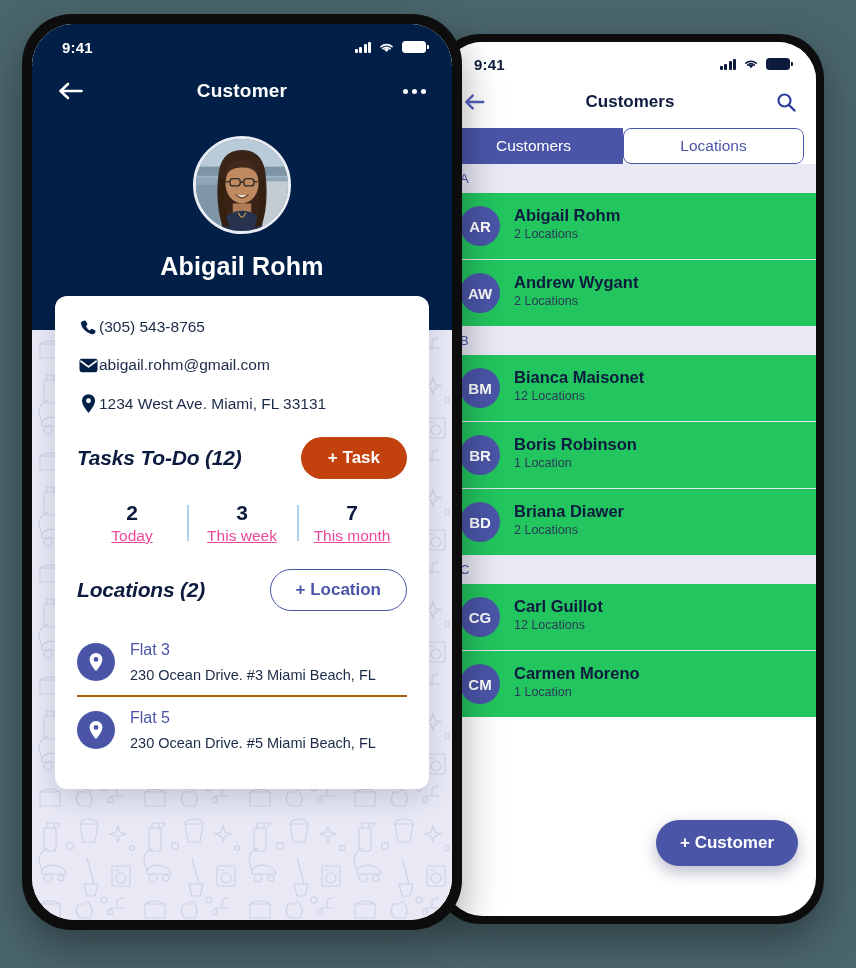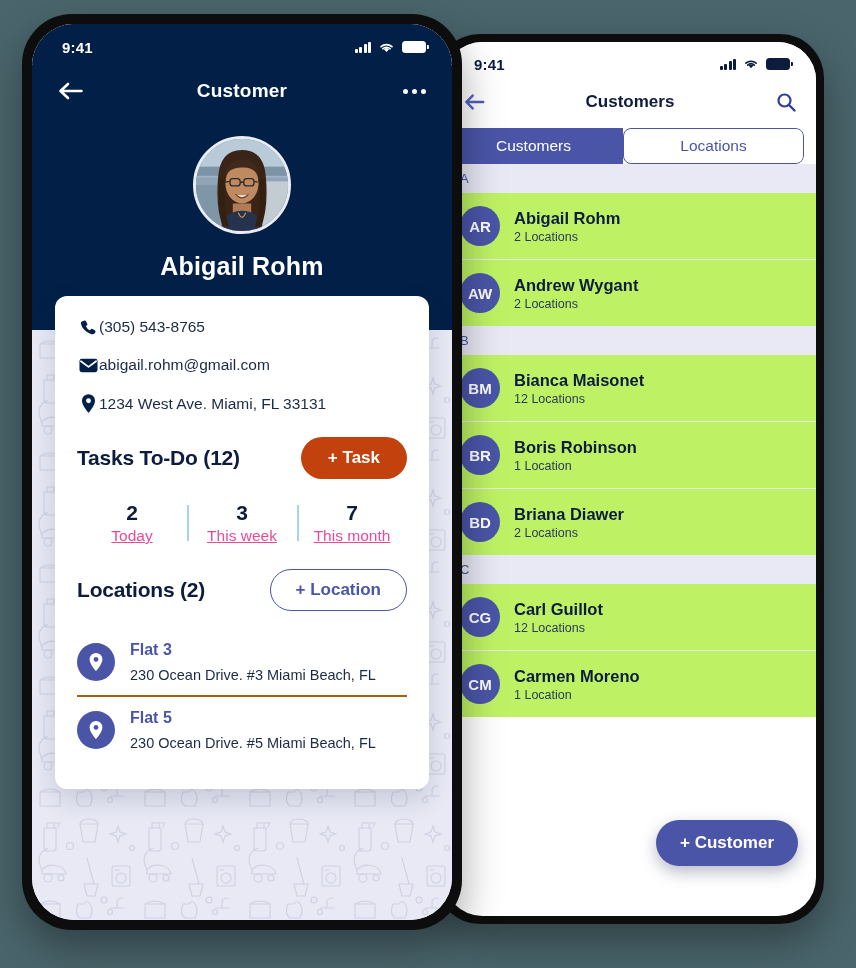--- a/index.html
+++ b/index.html
@@ -102,21 +102,21 @@
     background:#fff; border-radius: 12px;
     box-shadow: 0 10px 26px rgba(20,30,60,.16);
     padding: 22px 22px 26px 22px;
   }
   .info-row { display:flex; align-items:center; margin-bottom:20px; }
   .info-row:nth-child(3){ margin-bottom: 6px; }
   .info-icon { width:22px; display:flex; justify-content:center; color:#022047; }
   .info-txt { font-size:15.5px; color:#1b2a47; }
 
   .sec-head { display:flex; align-items:center; margin-top: 24px; }
-  .sec-title { font-size:21px; font-weight:bold; color:#0d1b3e; letter-spacing:-.2px; }
+  .sec-title { font-size:21px; font-weight:bold; color:#0d1b3e; letter-spacing:-.2px;font-style:italic; }
   .btn-task {
     margin-left:auto; background:#c2410c; color:#fff; border:none;
     border-radius: 22px; padding: 11px 27px; font-size:17px; font-weight:bold;
     font-family:"Liberation Sans", sans-serif; cursor:pointer;
   }
   .btn-loc {
     margin-left:auto; background:#fff; color:#4a55a8;
     border:1.6px solid #4a55a8; border-radius: 22px;
     padding: 10px 25px; font-size:17px; font-weight:bold;
     font-family:"Liberation Sans", sans-serif; cursor:pointer;
@@ -131,21 +131,21 @@
   .stat-num { font-size:21px; font-weight:bold; color:#0d1b3e; }
   .stat-lbl { font-size:15.5px; color:#ec4899; margin-top:2px;text-decoration:underline; }
 
   .loc-list { margin-top: 18px; }
   .loc-item { display:flex; align-items:center; gap:15px; padding:12px 0; }
   .loc-item + .loc-item { border-top:2px solid #a16207; }
   .pin {
     width:38px; height:38px; border-radius:50%; background:#4a55a8;
     display:flex; align-items:center; justify-content:center; flex:0 0 38px;
   }
-  .loc-name { font-size:16px; font-weight:bold; color:#4a55a8; }
+  .loc-name { font-size:16px; font-weight:normal; color:#4a55a8; }
   .loc-addr { font-size:14.5px; color:#1b2a47; margin-top:8px; }
 
   
   #screen-right .statusbar { color:#0d1b3e; background:#fff; height: 38px; }
   #screen-right .bars i { background:#0d1b3e; }
   #screen-right .batt { background:#0d1b3e; }
   #screen-right .batt::after { background:#0d1b3e; }
 
   .r-navbar {
     height: 44px; display:flex; align-items:center; padding:0 20px;
@@ -171,22 +171,22 @@
     background:#fff; color:#4a55a8; border:1.5px solid #4a55a8;
     border-radius:8px;
   }
 
   .list { background:#fff; }
   .sec-letter {
     background:#e8e9f5; color:#4a55a8; font-size:13px;
     padding: 7px 16px; font-weight: normal;
   }
   .cust {
-    display:flex; align-items:center; gap:14px;
-    padding: 13px 16px; background:#bef264;
+    display:flex; gap:14px;
+    padding: 13px 16px; background:#22c55e;
   }
   .cust + .cust { border-top:1px solid #e6e8ef; }
   .ini {
     width:40px; height:40px; border-radius:50%; background:#4a55a8;
     color:#fff; font-size:15px; font-weight:bold;
     display:flex; align-items:center; justify-content:center; flex:0 0 40px;
   }
   .cust-name { font-size:16.5px; font-weight:bold; color:#0d1b3e; }
   .cust-sub { font-size:12.5px; color:#2a3a57; margin-top:2px; }
 

